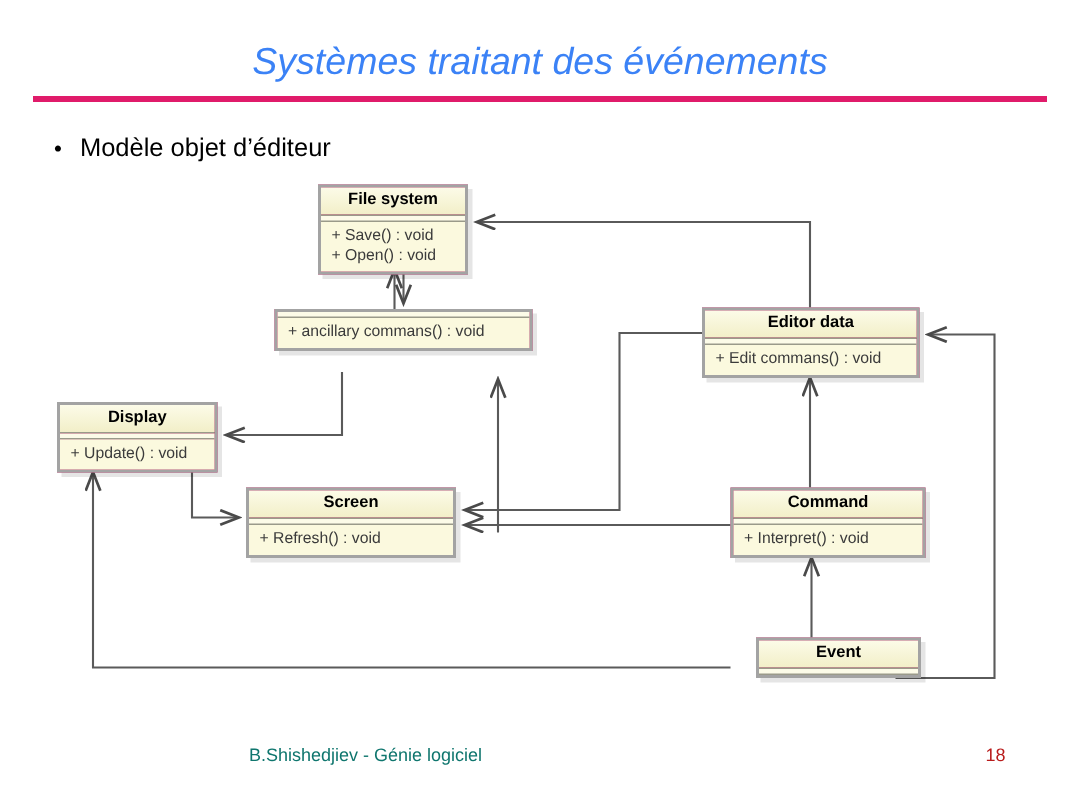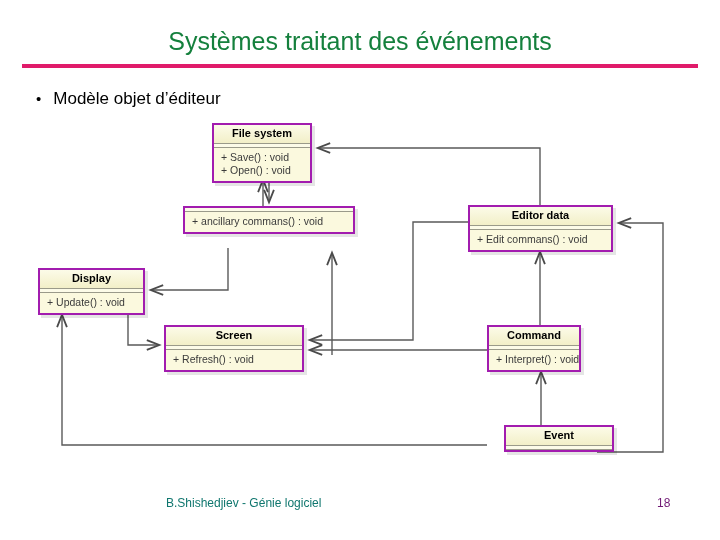--- a/index.html
+++ b/index.html
@@ -16,23 +16,24 @@
   }
 
   
   #slide-title {
     position: absolute;
     left: 0;
     top: 27px;
     width: 720px;
     text-align: center;
     font-size: 25px;
-    color: #15803d;
+    color: #3b82f6;
     letter-spacing: 0px;
     white-space: nowrap;
+    font-style: italic;
   }
   #title-rule {
     position: absolute;
     left: 22px;
     top: 64px;
     width: 676px;
     height: 4px;
     background: #E01B6A;
   }
   #bullet-row {
@@ -56,21 +57,21 @@
     top: 496px;
     font-size: 12px;
     color: #0f766e;
     white-space: nowrap;
   }
   #footer-page {
     position: absolute;
     left: 657px;
     top: 496px;
     font-size: 12px;
-    color: #701a75;
+    color: #b91c1c;
   }
 
   
   #diagram {
     position: absolute;
     left: 0;
     top: 112px;
     width: 720px;
     height: 372px;
   }
@@ -78,21 +79,21 @@
     position: absolute;
     left: 0;
     top: 0;
     width: 720px;
     height: 372px;
   }
 
   .uml-class {
     position: absolute;
     box-sizing: border-box;
-    border: 2px solid #a21caf;
+    border: 2px solid #a3a3a3;
     background: #be185d;
     box-shadow: 3px 3px 0 rgba(0,0,0,0.10);
     z-index: 5;
   }
   .uml-name {
     box-sizing: border-box;
     height: 19px;
     line-height: 17px;
     text-align: center;
     font-size: 11px;
@@ -198,21 +199,21 @@
   </div>
 
   <div class="uml-class" style="left:38px; top:156px; width:107px;">
     <div class="uml-name">Display</div>
     <div class="uml-sep"></div>
     <div class="uml-ops">
       <div>+ Update() : void</div>
     </div>
   </div>
 
-  <div class="uml-class" style="left:487px; top:213px; width:94px;">
+  <div class="uml-class" style="left:487px; top:213px; width:130px;">
     <div class="uml-name">Command</div>
     <div class="uml-sep"></div>
     <div class="uml-ops">
       <div>+ Interpret() : void</div>
     </div>
   </div>
 
   <div class="uml-class" style="left:504px; top:313px; width:110px;">
     <div class="uml-name">Event</div>
     <div class="uml-sep"></div>

